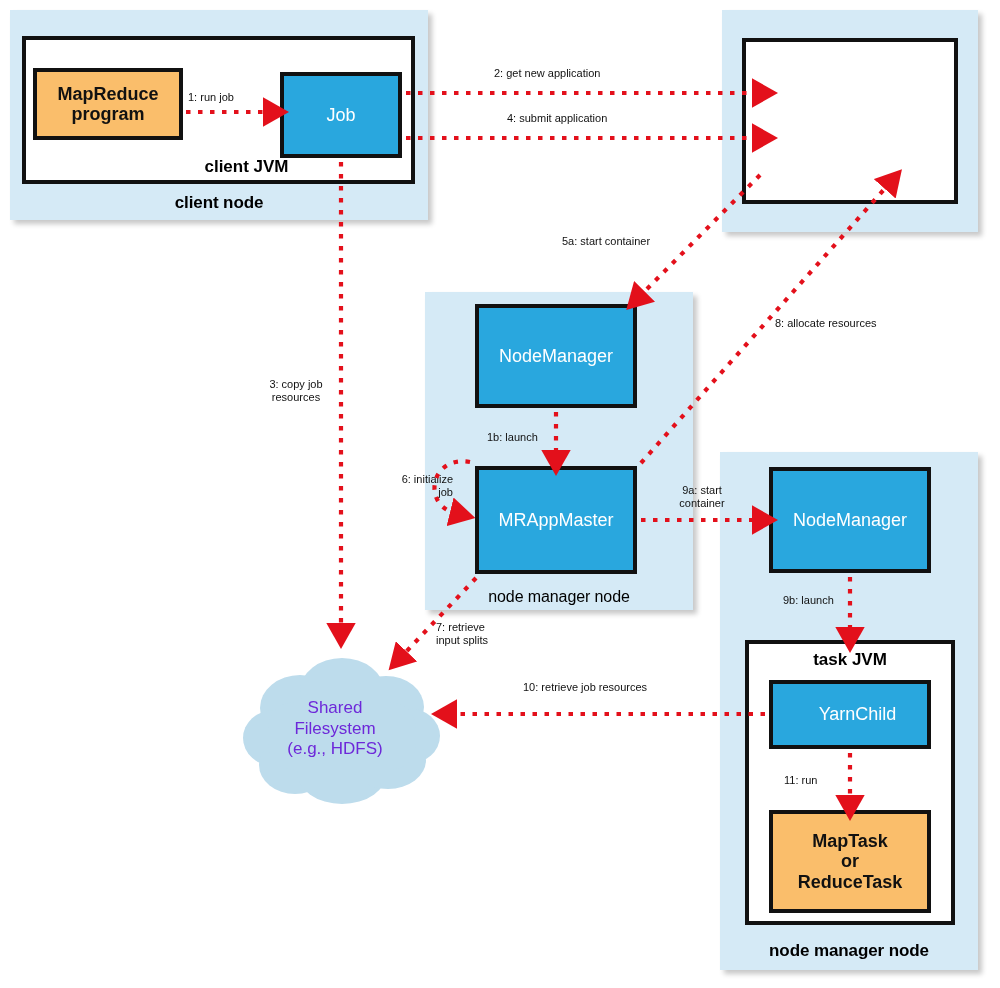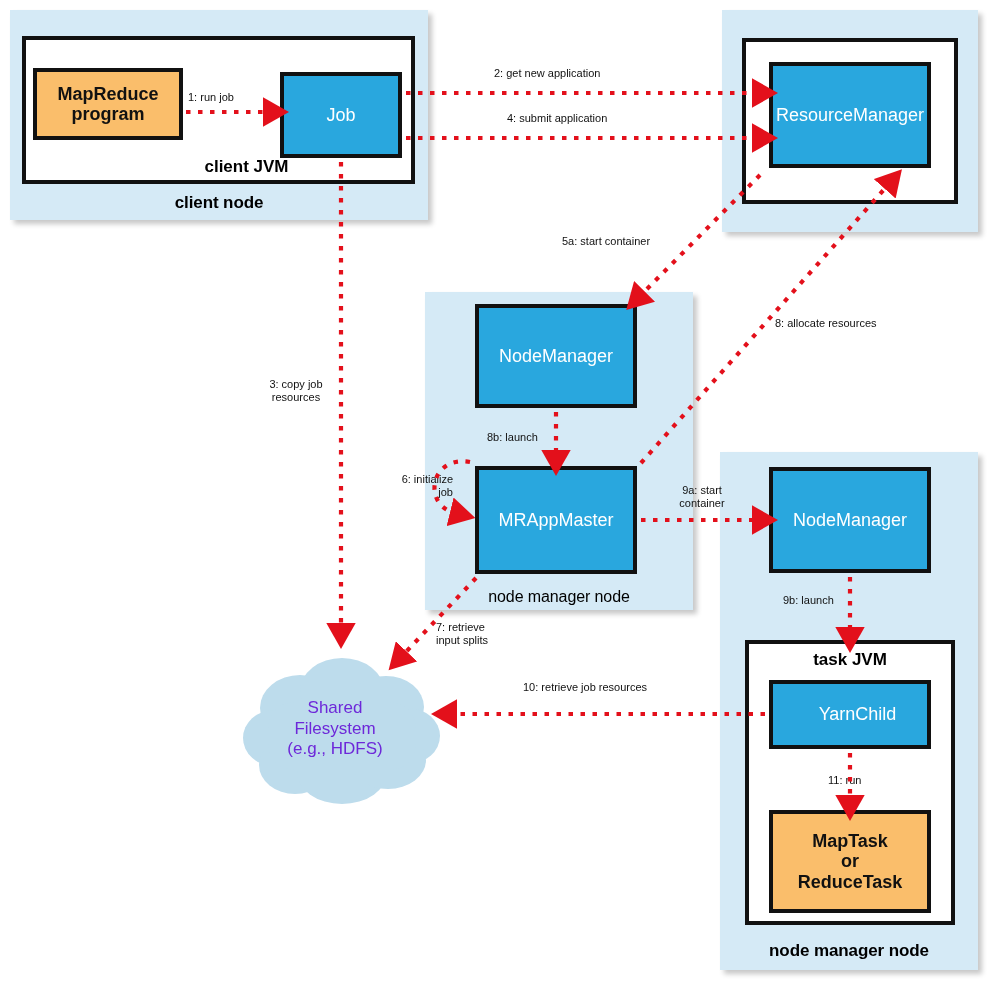--- a/index.html
+++ b/index.html
@@ -132,23 +132,20 @@
 program</span>
   </div>
 
   <div class="comp blue" style="left:280px; top:72px; width:122px; height:86px;">
     <span>Job</span>
   </div>
 
   <div class="node-panel" style="left:722px; top:10px; width:256px; height:222px;"></div>
   <div class="jvm-box" style="left:742px; top:38px; width:216px; height:166px;"></div>
 
-  <div class="comp blue" style="left:769px; top:62px; width:162px; height:106px;">
-    <span>ResourceManager</span>
-  </div>
 
   <div class="node-panel" style="left:425px; top:292px; width:268px; height:318px;"></div>
   <div class="node-caption small" style="left:425px; top:588px; width:268px;">node manager node</div>
 
   <div class="comp blue" style="left:475px; top:304px; width:162px; height:104px;">
     <span>NodeManager</span>
   </div>
 
   <div class="comp blue" style="left:475px; top:466px; width:162px; height:108px;">
     <span>MRAppMaster</span>
@@ -197,38 +194,38 @@
 
   <div class="edge-label" style="left:494px; top:67px;">2: get new application</div>
 
   <div class="edge-label center" style="left:236px; top:378px; width:120px;">3: copy job
 resources</div>
 
   <div class="edge-label" style="left:507px; top:112px;">4: submit application</div>
 
   <div class="edge-label" style="left:562px; top:235px;">5a: start container</div>
 
-  <div class="edge-label" style="left:487px; top:431px;">8b: launch</div>
+  <div class="edge-label" style="left:487px; top:431px;">1b: launch</div>
 
   <div class="edge-label right" style="left:338px; top:473px; width:115px;">6: initialize
 job</div>
 
   <div class="edge-label" style="left:436px; top:621px;">7: retrieve
 input splits</div>
 
   <div class="edge-label" style="left:775px; top:317px;">8: allocate resources</div>
 
   <div class="edge-label center" style="left:647px; top:484px; width:110px;">9a: start
 container</div>
 
   <div class="edge-label" style="left:783px; top:594px;">9b: launch</div>
 
   <div class="edge-label" style="left:523px; top:681px;">10: retrieve job resources</div>
 
-  <div class="edge-label" style="left:784px; top:774px;margin-left:44px;">11: run</div>
+  <div class="edge-label" style="left:784px; top:774px;">11: run</div>
 
   <svg class="overlay">
     <defs>
       <marker id="ah" markerWidth="7" markerHeight="7" refX="1.2" refY="3.5" orient="auto" markerUnits="strokeWidth">
         <path d="M0,0 L0,7 L6.2,3.5 z" fill="#e3101b"></path>
       </marker>
     </defs>
     <g stroke="#e3101b" stroke-width="4.2" fill="none" stroke-dasharray="4.5 7.5" stroke-linecap="butt" marker-end="url(#ah)">
 
       <path d="M186,112 L268,112"></path>

